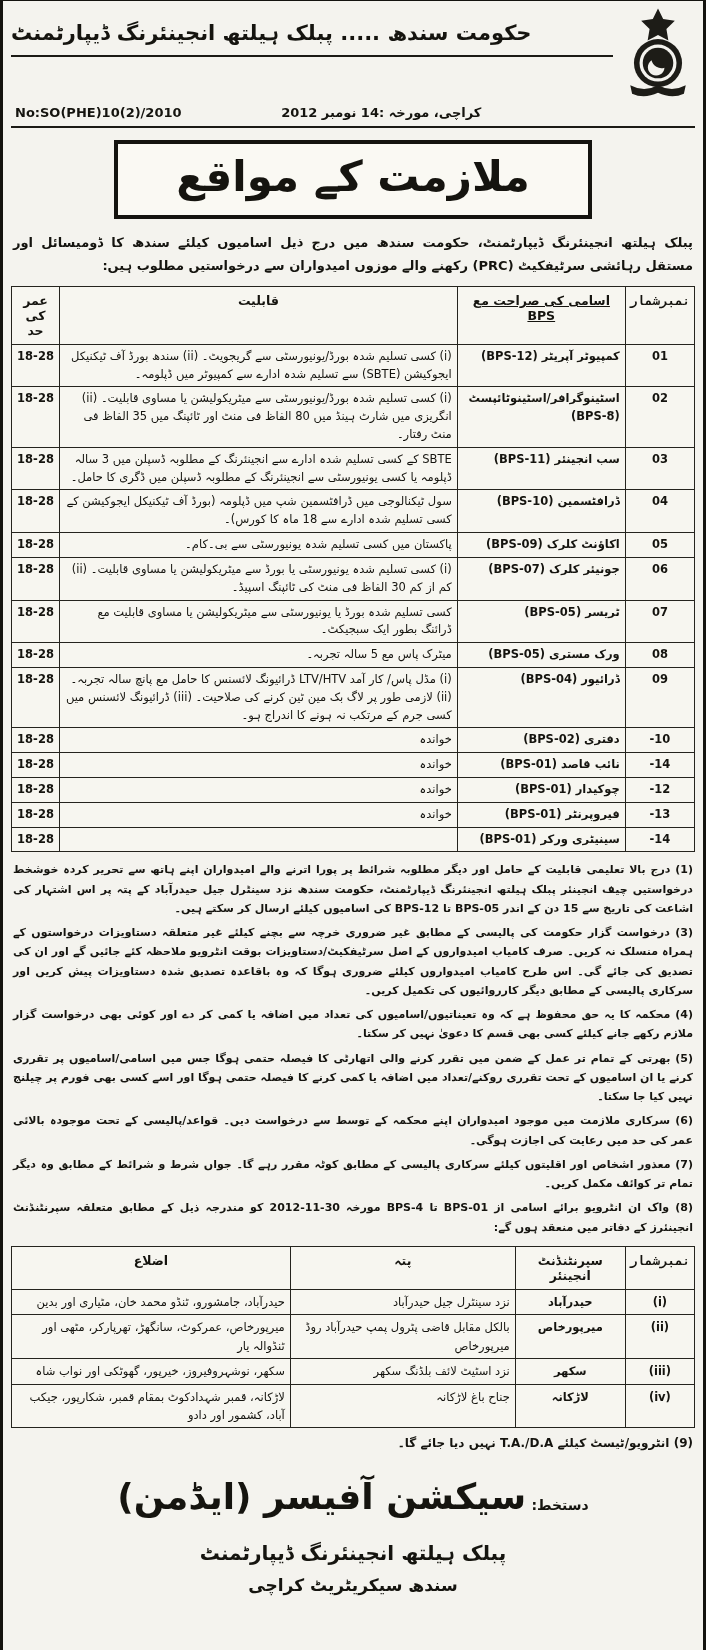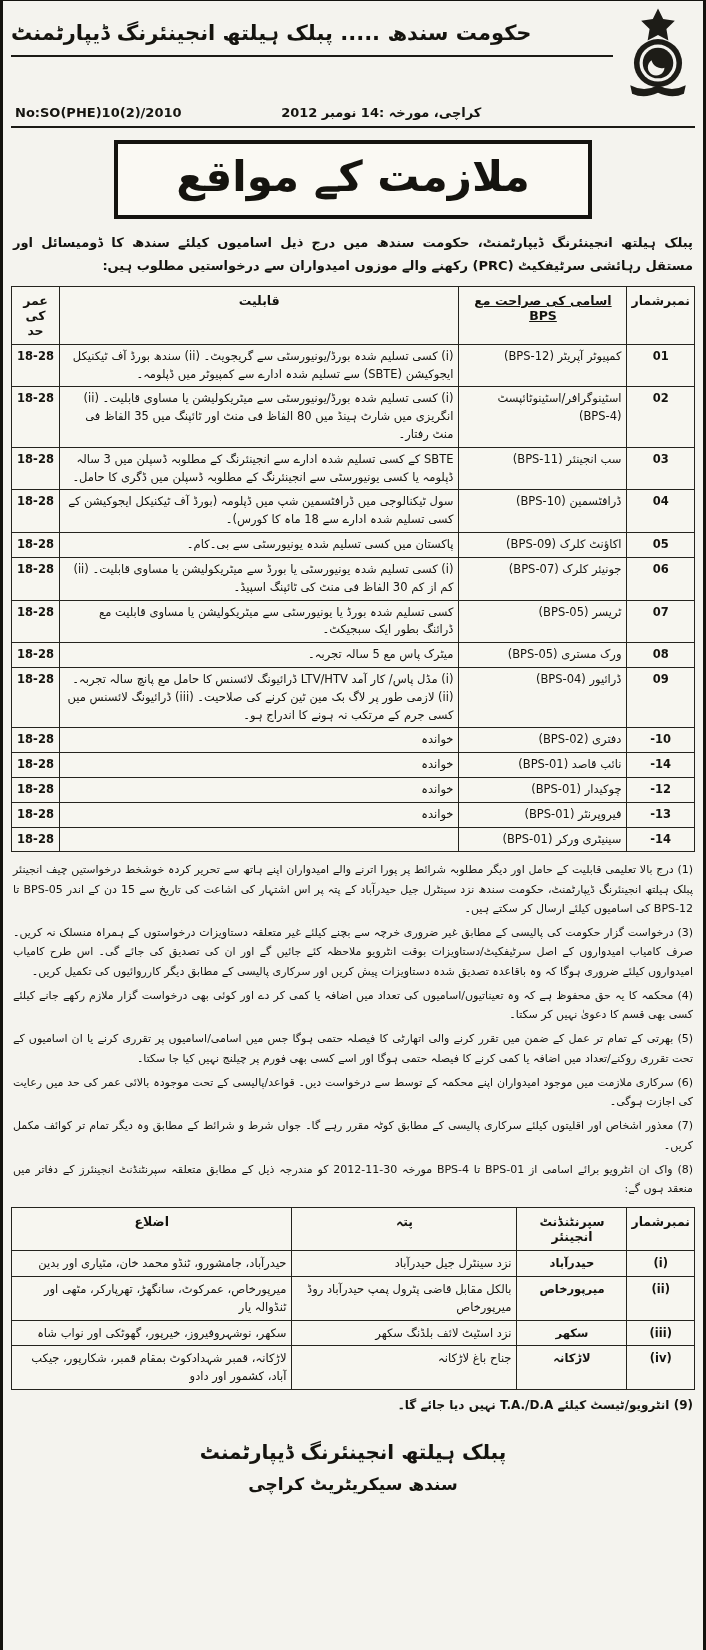--- a/index.html
+++ b/index.html
@@ -30,28 +30,28 @@
   }
   .title-box .t{ font-size:42px; font-weight:bold; letter-spacing:1px; }
   .intro{
     font-size:13px; font-weight:bold; line-height:1.8; text-align:justify; padding:2px 2px 8px;
   }
   
   table{ width:100%; border-collapse:collapse; background:#f7f6f0; }
   th,td{ border:1.5px solid #25241e; padding:3px 5px; vertical-align:top; }
   th{ font-size:12.5px; font-weight:bold; text-align:center; padding:6px 4px; }
   .jobs td{ font-size:11.5px; line-height:1.55; }
-  .col-serial{ width:50px; } .col-post{ width:168px;text-decoration:underline; } .col-age{ width:48px; }
+  .col-serial{ width:50px;font-family:Liberation Mono, monospace; } .col-post{ width:168px;text-decoration:underline; } .col-age{ width:48px; }
   .cell-serial{ text-align:center; direction:ltr; font-weight:bold; }
   .cell-age{ text-align:center; direction:ltr; white-space:nowrap; font-weight:bold; }
-  .cell-post{ font-weight:normal; }
+  .cell-post{ font-weight:bold; }
   
   .conditions{ padding:8px 2px 4px; }
   .conditions p{
-    font-size:11px; font-weight:normal; line-height:1.75; text-align:justify; margin-bottom:5px;
+    font-size:11px; font-weight:bold; line-height:1.75; text-align:justify; margin-bottom:5px;
   }
   
   .offices td{ font-size:11.5px; line-height:1.6; }
   .offices .col-serial{ width:52px; } .offices .col-eng{ width:110px; } .offices .col-addr{ width:225px; }
   .cell-eng{ font-weight:bold; text-align:center; }
   .note9{ font-size:12px; font-weight:bold; padding:8px 2px 4px; }
   
   .signature{ text-align:center; margin:22px 0 10px; }
   .sig-line1{ margin-bottom:8px; }
   .sig-label{ font-size:14px; font-weight:bold; vertical-align:middle; }
@@ -101,21 +101,21 @@
     </thead>
     <tbody>
       <tr>
         <td class="cell-serial">01</td>
         <td class="cell-post">کمپیوٹر آپریٹر (BPS-12)</td>
         <td>(i) کسی تسلیم شدہ بورڈ/یونیورسٹی سے گریجویٹ۔ (ii) سندھ بورڈ آف ٹیکنیکل ایجوکیشن (SBTE) سے تسلیم شدہ ادارے سے کمپیوٹر میں ڈپلومہ۔</td>
         <td class="cell-age">18-28</td>
       </tr>
       <tr>
         <td class="cell-serial">02</td>
-        <td class="cell-post">اسٹینوگرافر/اسٹینوٹائپسٹ (BPS-4)</td>
+        <td class="cell-post">اسٹینوگرافر/اسٹینوٹائپسٹ (BPS-8)</td>
         <td>(i) کسی تسلیم شدہ بورڈ/یونیورسٹی سے میٹریکولیشن یا مساوی قابلیت۔ (ii) انگریزی میں شارٹ ہینڈ میں 80 الفاظ فی منٹ اور ٹائپنگ میں 35 الفاظ فی منٹ رفتار۔</td>
         <td class="cell-age">18-28</td>
       </tr>
       <tr>
         <td class="cell-serial">03</td>
         <td class="cell-post">سب انجینئر (BPS-11)</td>
         <td>SBTE کے کسی تسلیم شدہ ادارے سے انجینئرنگ کے مطلوبہ ڈسپلن میں 3 سالہ ڈپلومہ یا کسی یونیورسٹی سے انجینئرنگ کے مطلوبہ ڈسپلن میں ڈگری کا حامل۔</td>
         <td class="cell-age">18-28</td>
       </tr>
       <tr>
@@ -230,17 +230,21 @@
         <td class="cell-eng">لاڑکانہ</td>
         <td>جناح باغ لاڑکانہ</td>
         <td>لاڑکانہ، قمبر شہدادکوٹ بمقام قمبر، شکارپور، جیکب آباد، کشمور اور دادو</td>
       </tr>
     </tbody>
   </table>
 
   <p class="note9">(9) انٹرویو/ٹیسٹ کیلئے T.A./D.A نہیں دیا جائے گا۔</p>
 
   <div class="signature">
+    <div class="sig-line1">
+      <span class="sig-label">دستخط:</span>
+      <span class="sig-officer">سیکشن آفیسر (ایڈمن)</span>
+    </div>
     <div class="sig-dept">پبلک ہیلتھ انجینئرنگ ڈیپارٹمنٹ</div>
     <div class="sig-sec">سندھ سیکریٹریٹ کراچی</div>
   </div>
 
 </div>
 
 </body></html>

